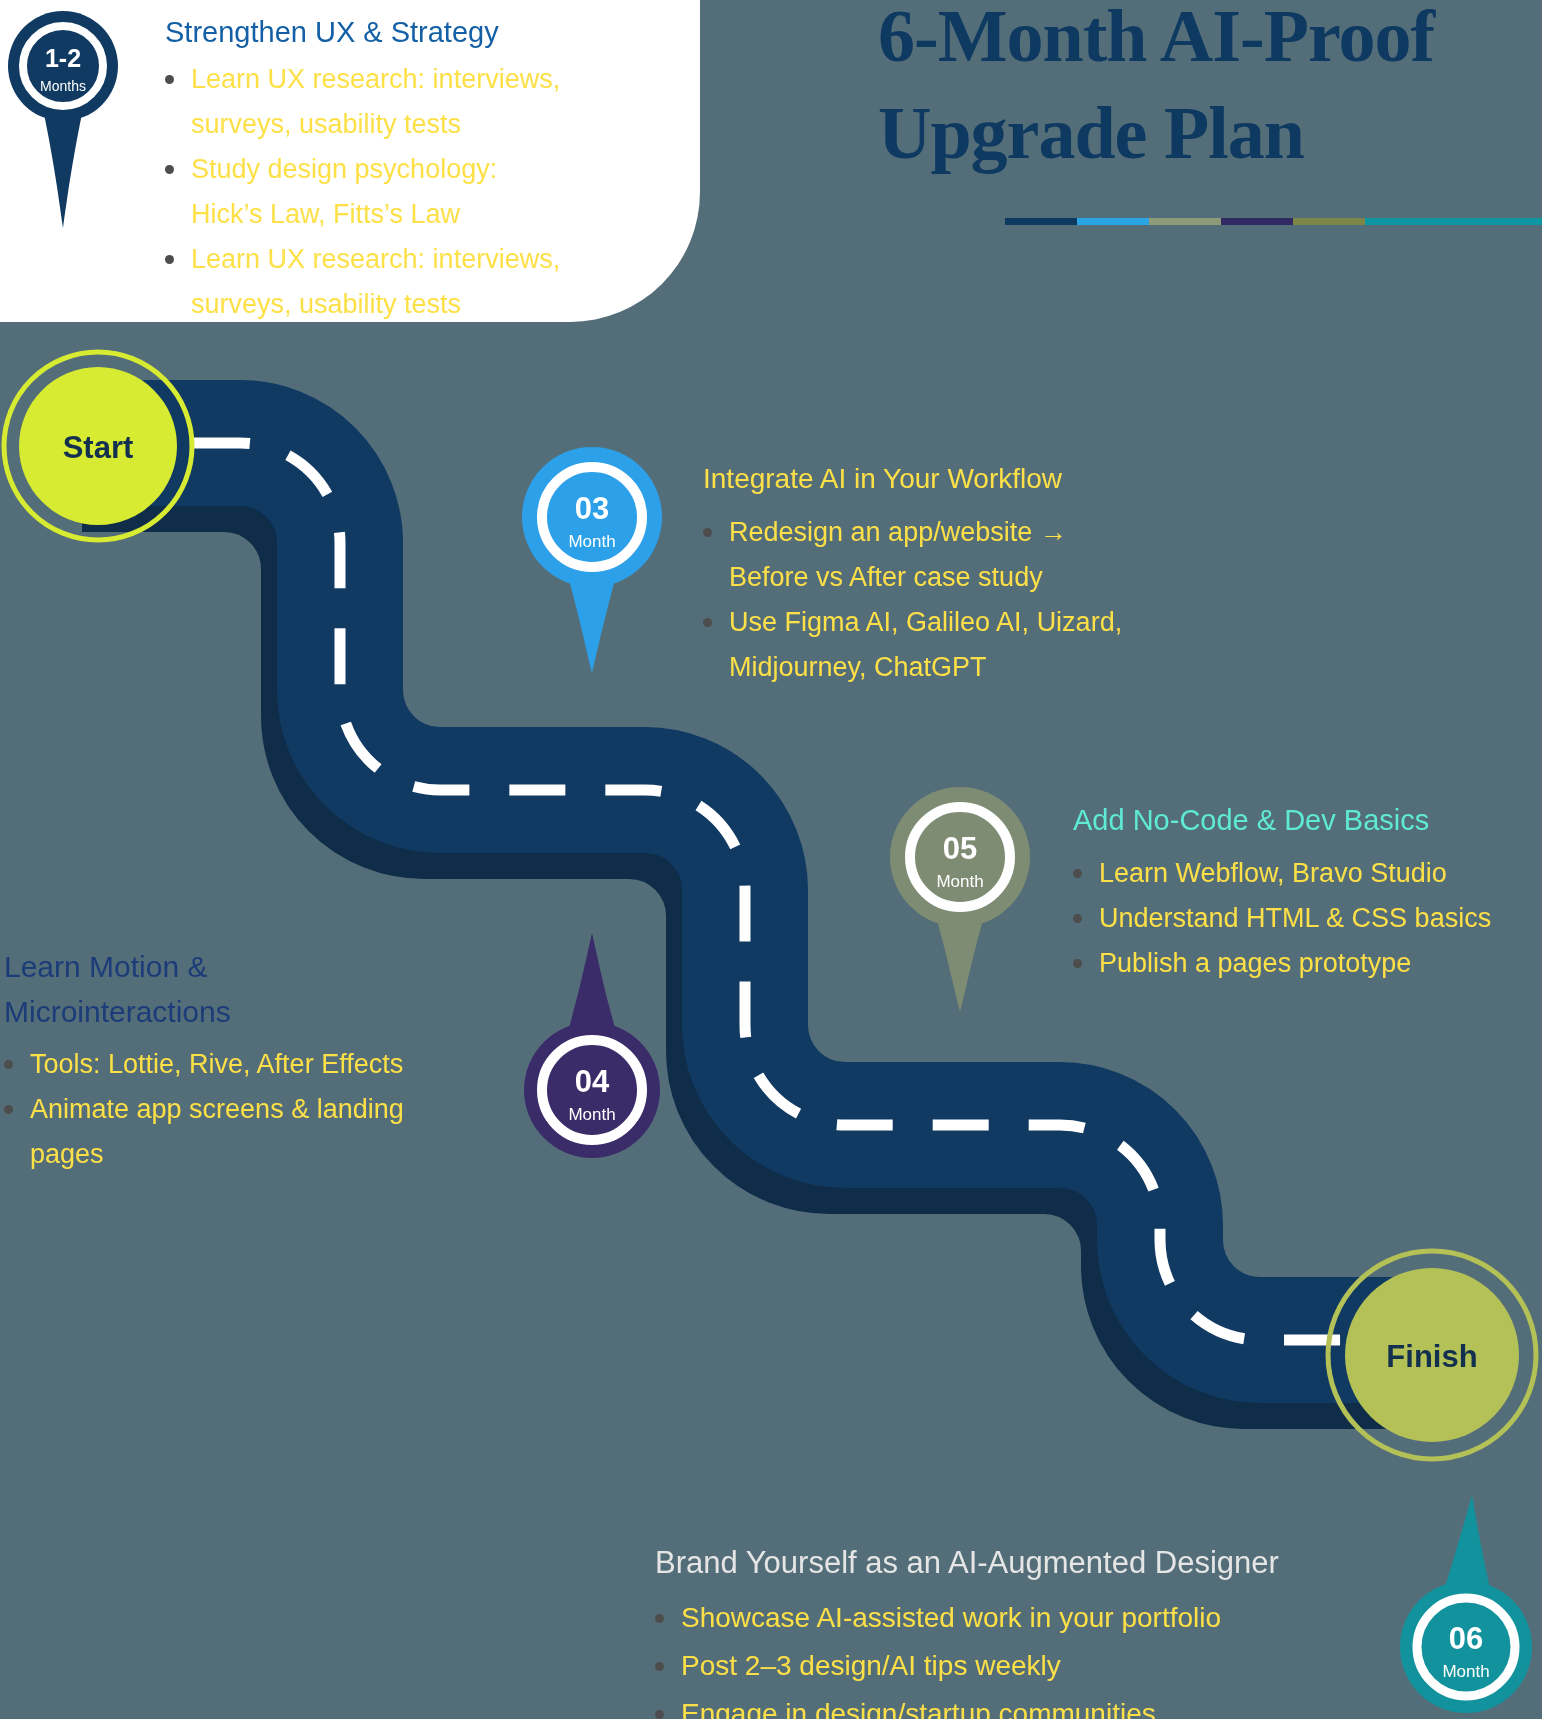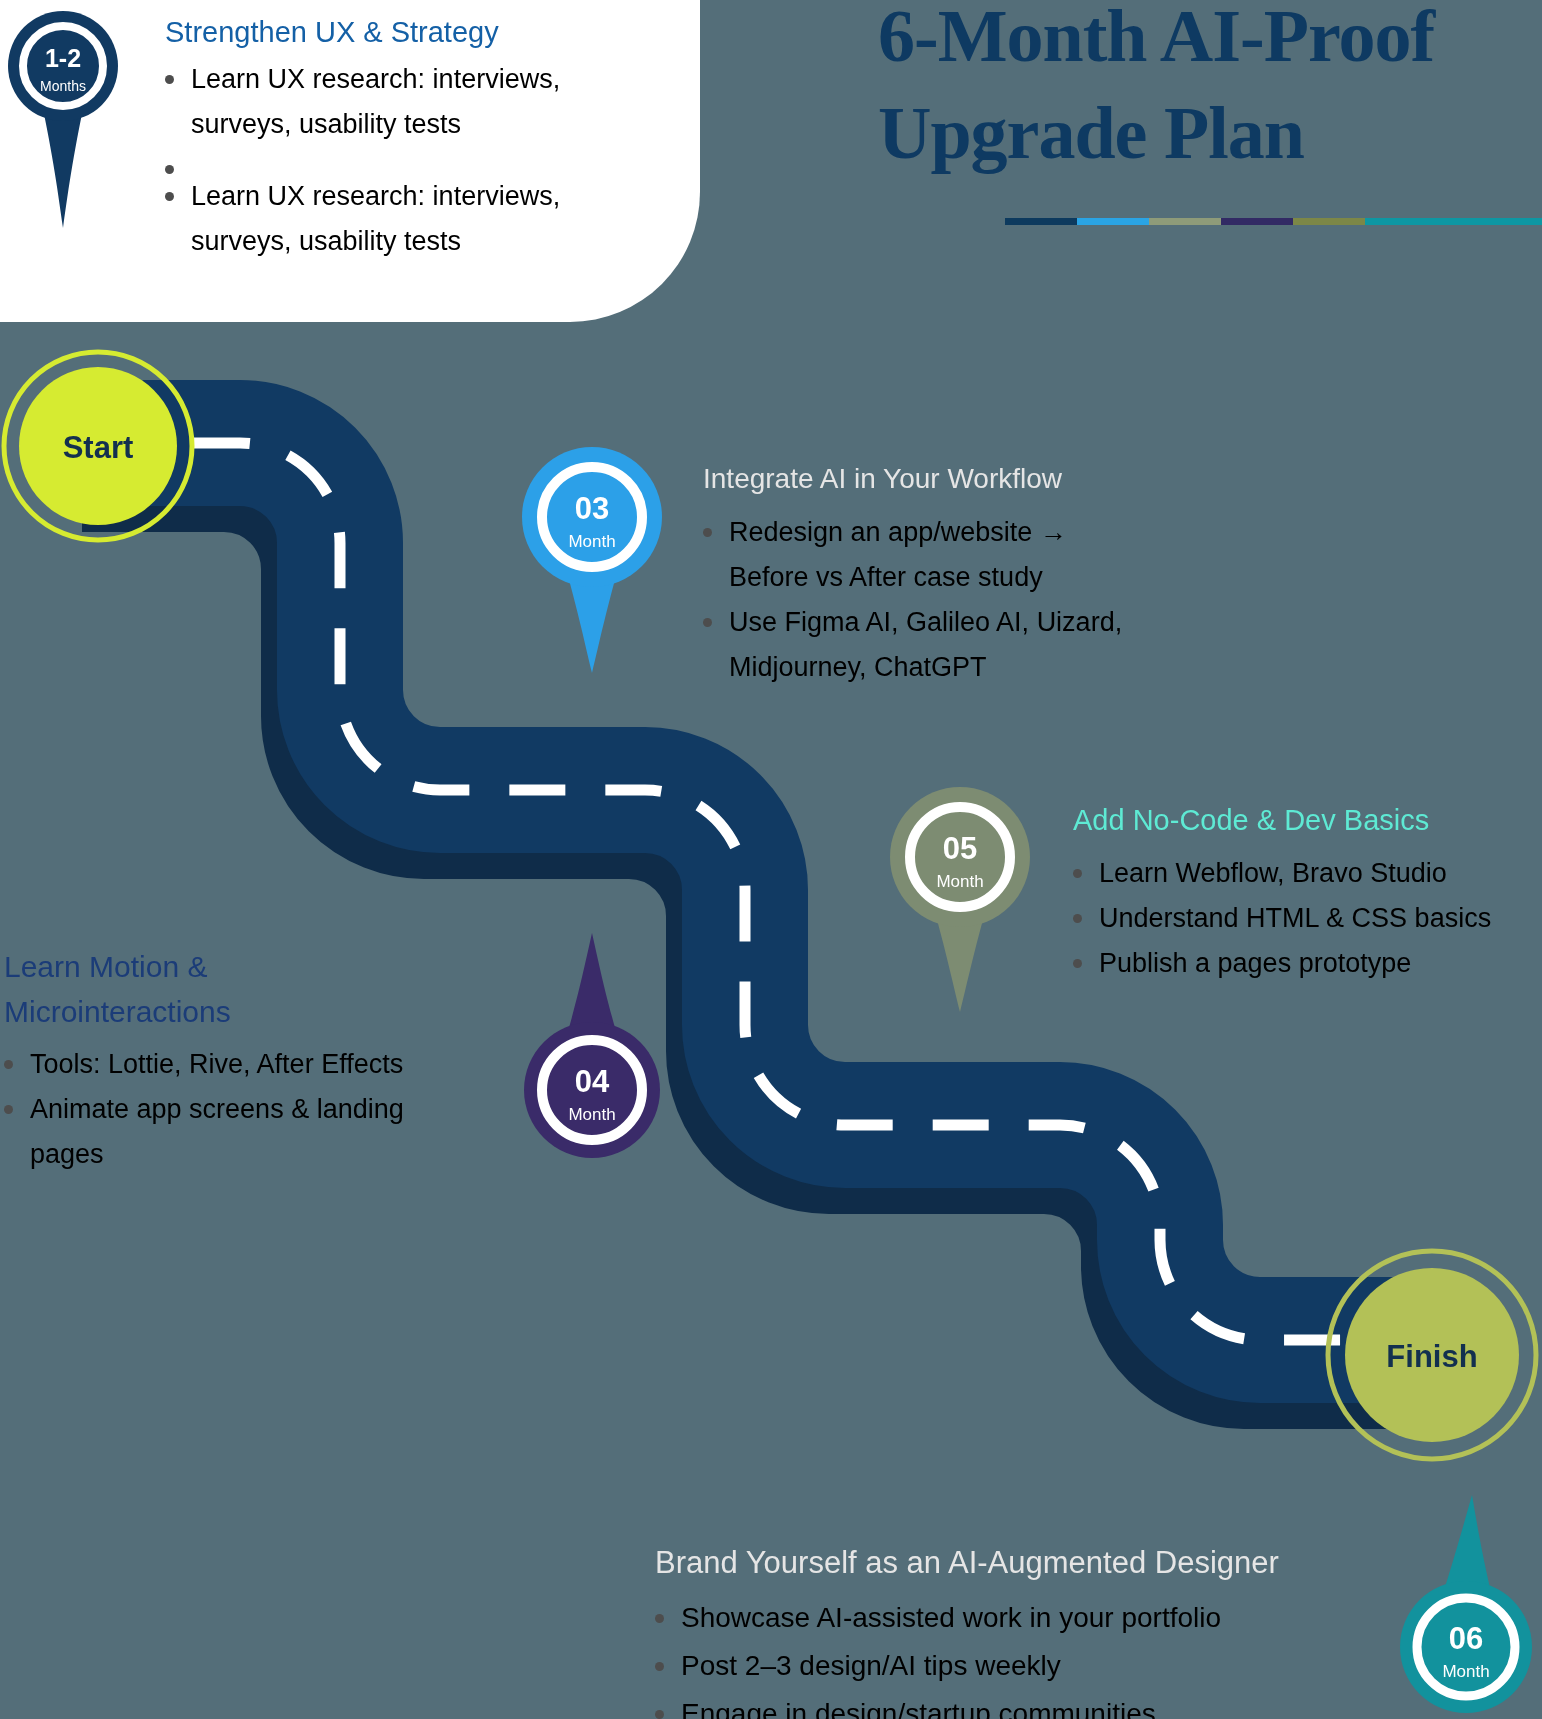--- a/index.html
+++ b/index.html
@@ -24,21 +24,21 @@
   }
   .title-divider span{display:block;height:100%;width:72px}
   .title-divider span:last-child{flex:1}
   svg.roadmap{position:absolute;left:0;top:0;width:1542px;height:1719px}
 
   .tblock{position:absolute}
   .tblock h2{margin:8px 0 12px 0;font-weight:normal;font-size:29px;line-height:38px;white-space:nowrap}
   .tblock ul{list-style:none;margin:0;padding:0}
   .tblock li{display:flex;align-items:flex-start}
   .dot{flex:0 0 9px;width:9px;height:9px;border-radius:50%;background:#4D4D4D;margin:18px 17px 0 0}
-  .bline{display:block;font-size:27px;line-height:45px;color:#000000;white-space:nowrap}
+  .bline{display:block;font-size:27px;line-height:45px;color:#fde047;white-space:nowrap}
 
   #sec-strengthen{left:165px;top:5px}
   #sec-strengthen h2{margin-bottom:6px}
   #sec-integrate{left:703px;top:452px}
   #sec-integrate h2{font-size:28px}
   #sec-motion{left:4px;top:936px;width:330px}
   #sec-motion h2{font-size:30px;line-height:45px;white-space:normal;margin-bottom:8px}
   #sec-nocode{left:1073px;top:793px}
   #sec-brand{left:655px;top:1536px}
   #sec-brand h2{font-size:31px}
@@ -134,33 +134,37 @@
   <ul>
     <li>
       <span class="dot"></span>
       <span>
         <span class="bline">Learn UX research: interviews,</span>
         <span class="bline">surveys, usability tests</span>
       </span>
     </li>
     <li>
       <span class="dot"></span>
+      <span>
+        <span class="bline">Study design psychology:</span>
+        <span class="bline">Hick’s Law, Fitts’s Law</span>
+      </span>
     </li>
     <li>
       <span class="dot"></span>
       <span>
         <span class="bline">Learn UX research: interviews,</span>
         <span class="bline">surveys, usability tests</span>
       </span>
     </li>
   </ul>
 </section>
 
 <section class="tblock" id="sec-integrate">
-  <h2 style="color: #e5e5e5;">Integrate AI in Your Workflow</h2>
+  <h2 style="color: #fde047;">Integrate AI in Your Workflow</h2>
   <ul>
     <li>
       <span class="dot"></span>
       <span>
         <span class="bline">Redesign an app/website →</span>
         <span class="bline">Before vs After case study</span>
       </span>
     </li>
     <li>
       <span class="dot"></span>

